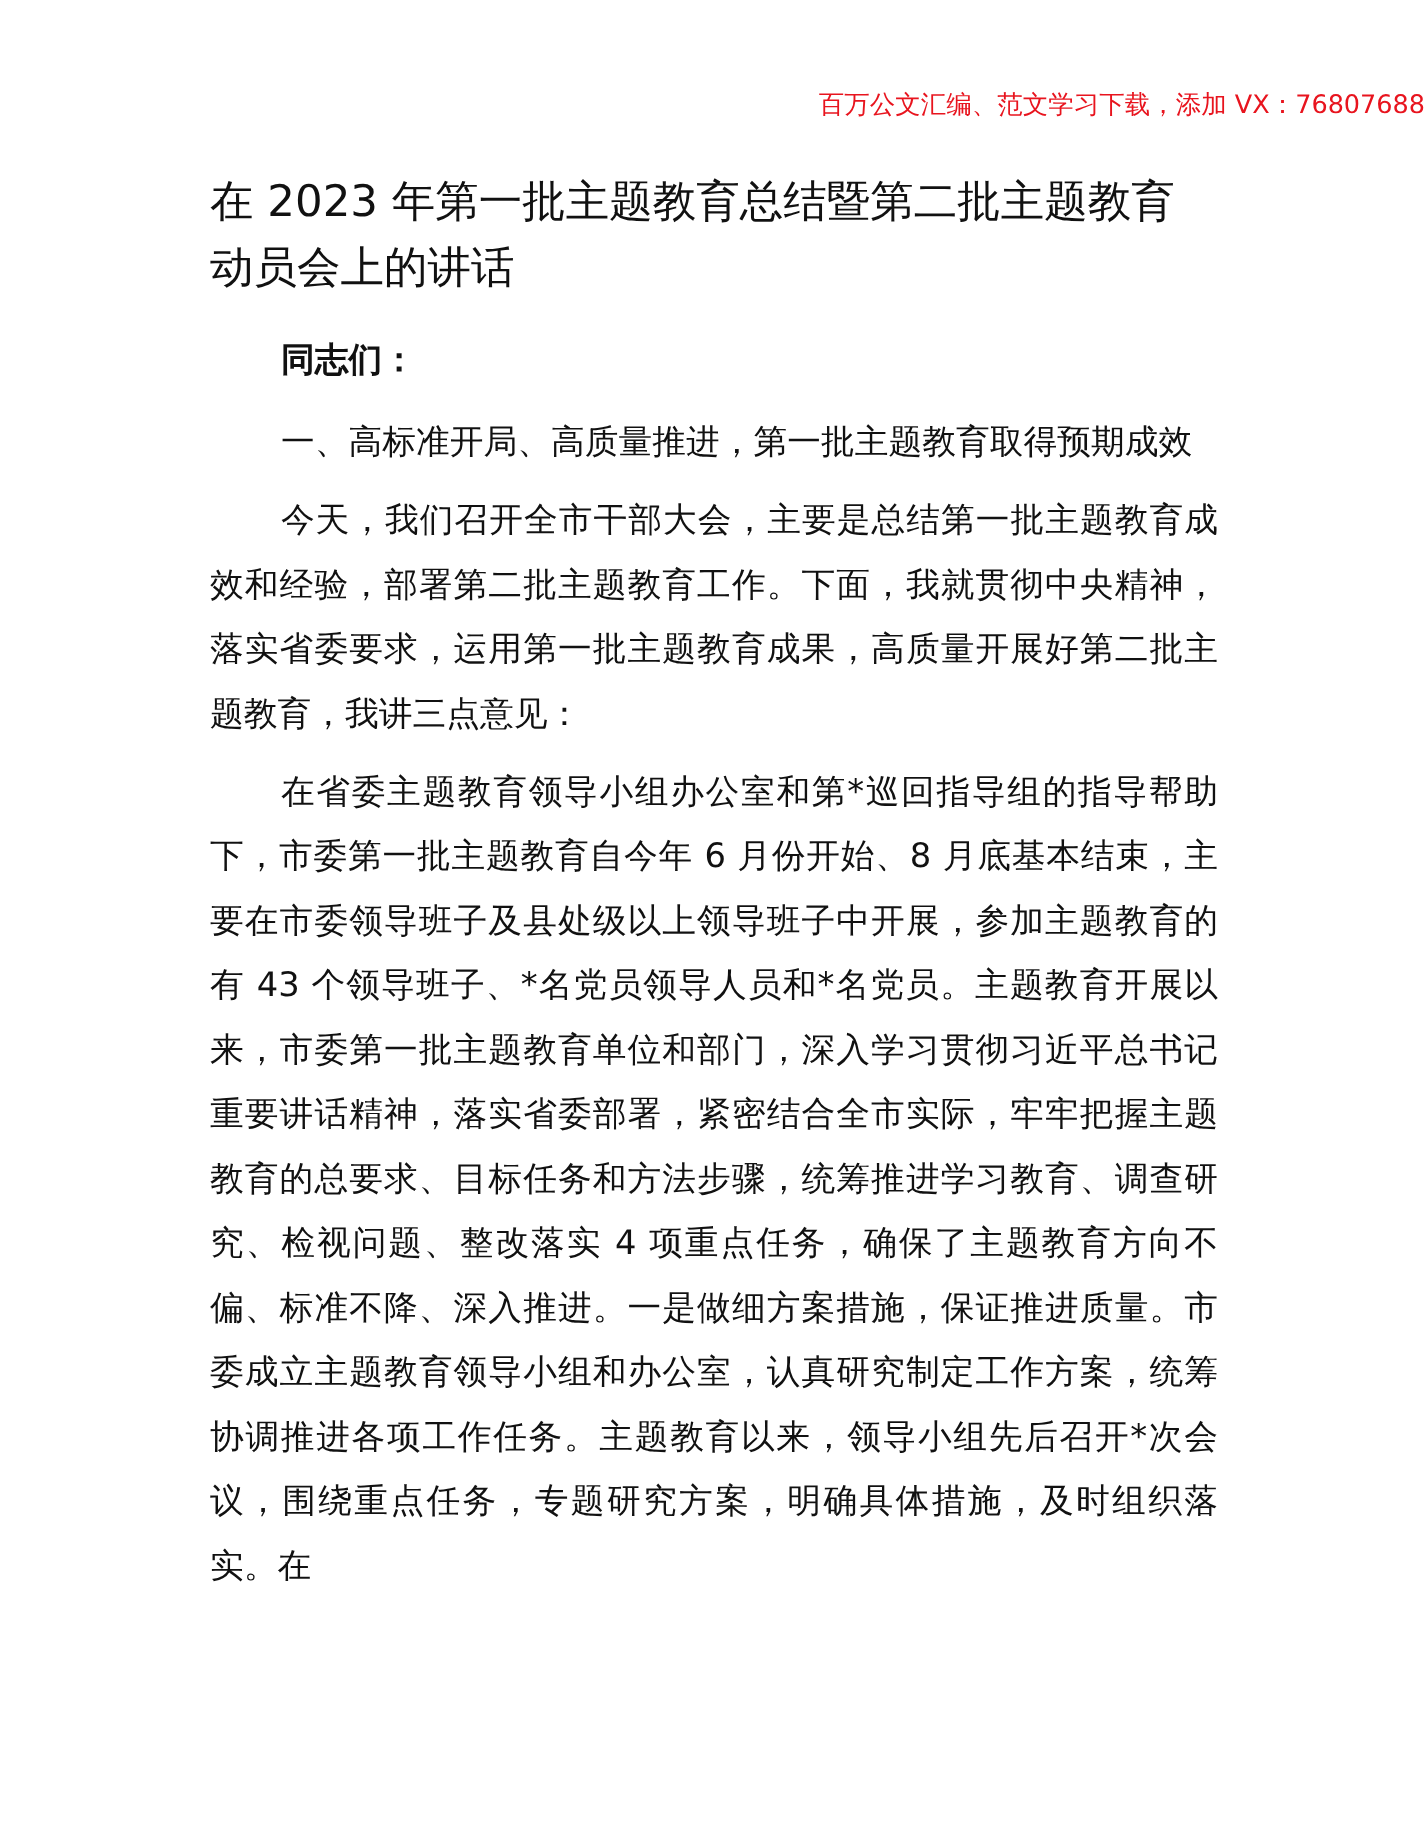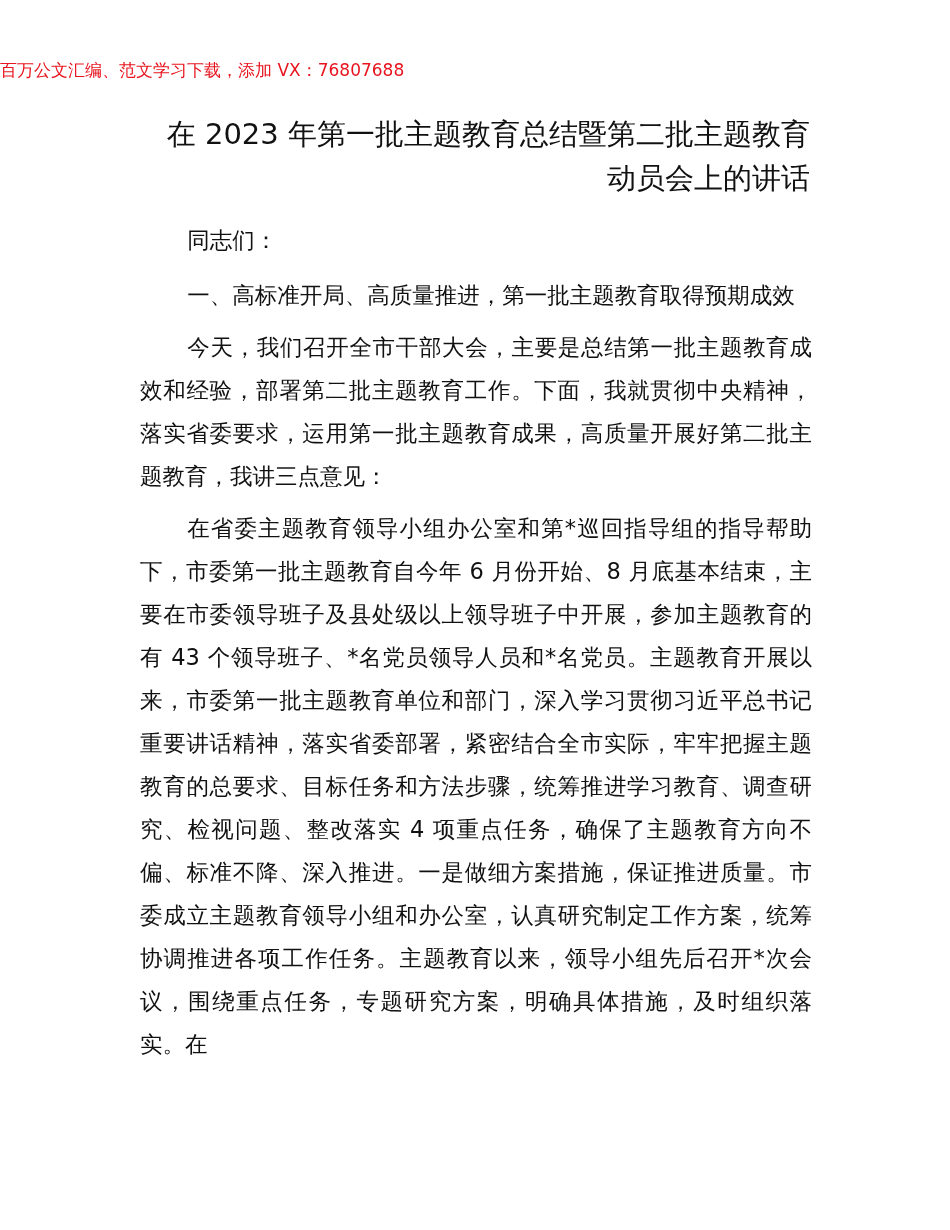--- a/index.html
+++ b/index.html
@@ -21,32 +21,32 @@
       top: 0;
       width: 950px;
       height: 1230px;
       background: #ffffff;
     }
     .watermark {
       position: absolute;
       top: 56px;
       left: 0;
       width: 950px;
-      text-align: left;
+      text-align: right;
       font-size: 17px;
       line-height: 28px;
       color: #e8141e;
       letter-spacing: 0px;
     }
     .title {
       position: absolute;
       top: 112px;
       left: 140px;
       width: 670px;
-      text-align: right;
+      text-align: left;
       font-size: 29px;
       line-height: 44px;
       color: #111111;
       letter-spacing: 0px;
     }
     .body-text {
       position: absolute;
       top: 219px;
       left: 140px;
       width: 672px;
@@ -56,20 +56,21 @@
       text-align: justify;
       text-justify: inter-character;
     }
     .body-text p {
       margin: 0 0 9px 0;
       text-indent: 2.1em;
       word-break: break-all;
     }
     .body-text p.salutation {
       margin-bottom: 12px;
+      font-weight: bold;
     }
   </style>
 </head>
 <body>
 
 <div class="page">
 
   <div class="watermark">百万公文汇编、范文学习下载，添加 VX：76807688</div>
 
   <h1 class="title" style="margin:0;font-weight:normal;">在 2023 年第一批主题教育总结暨第二批主题教育动员会上的讲话</h1>

